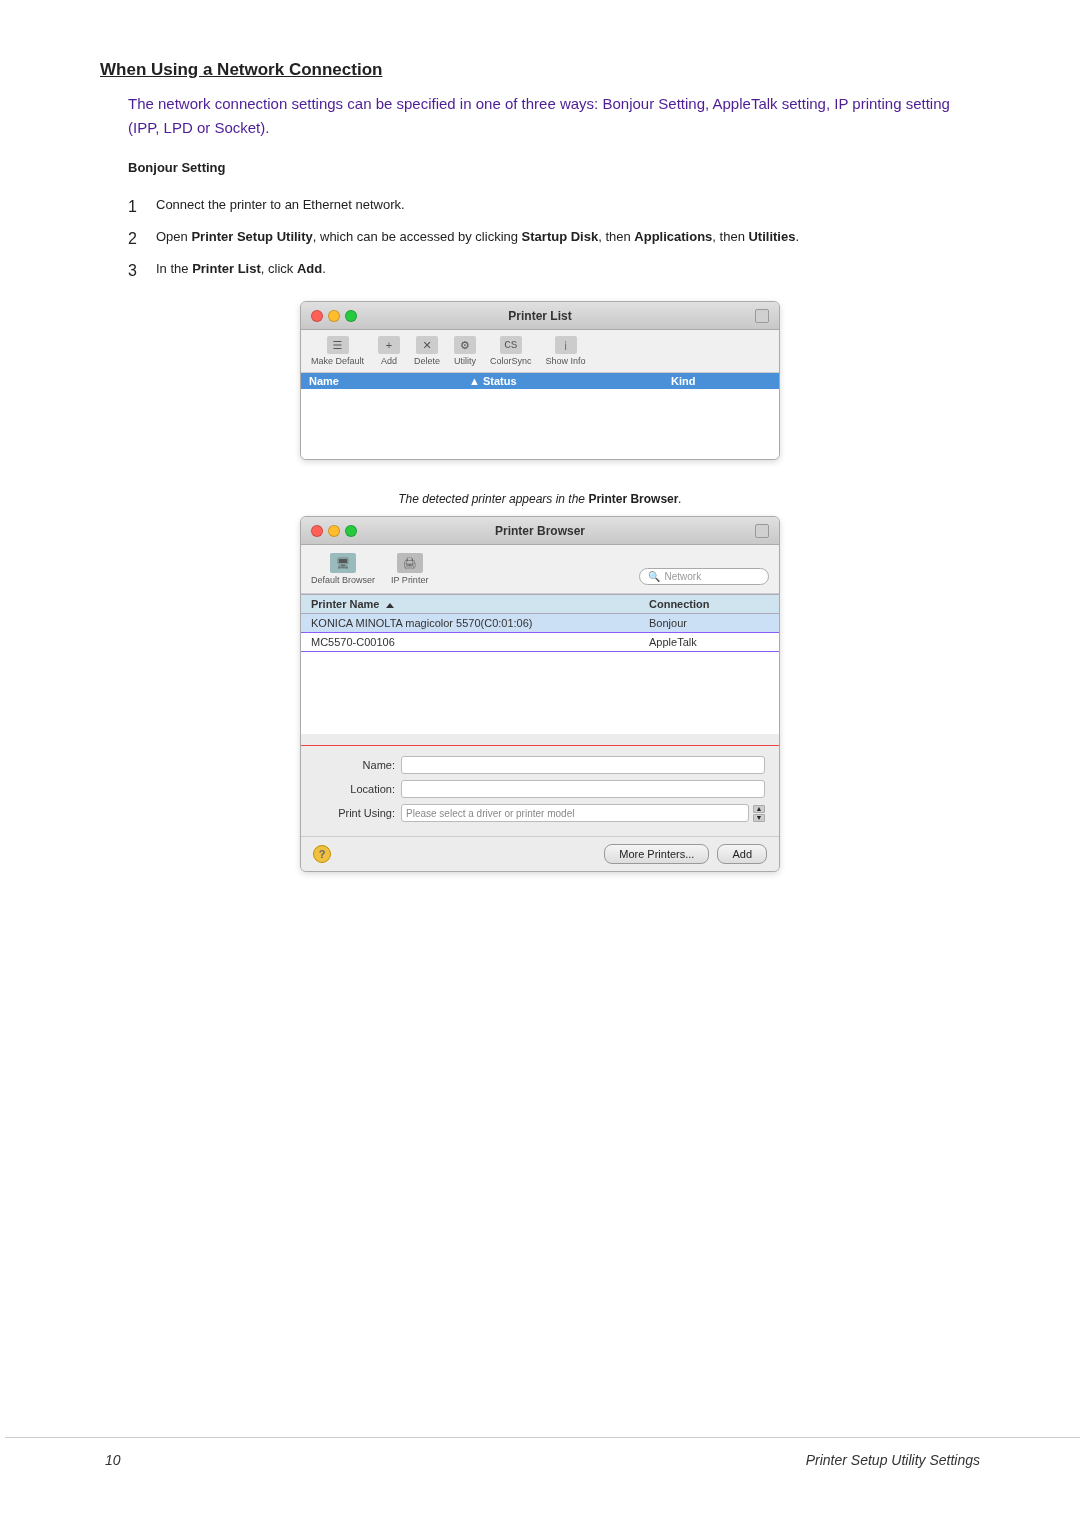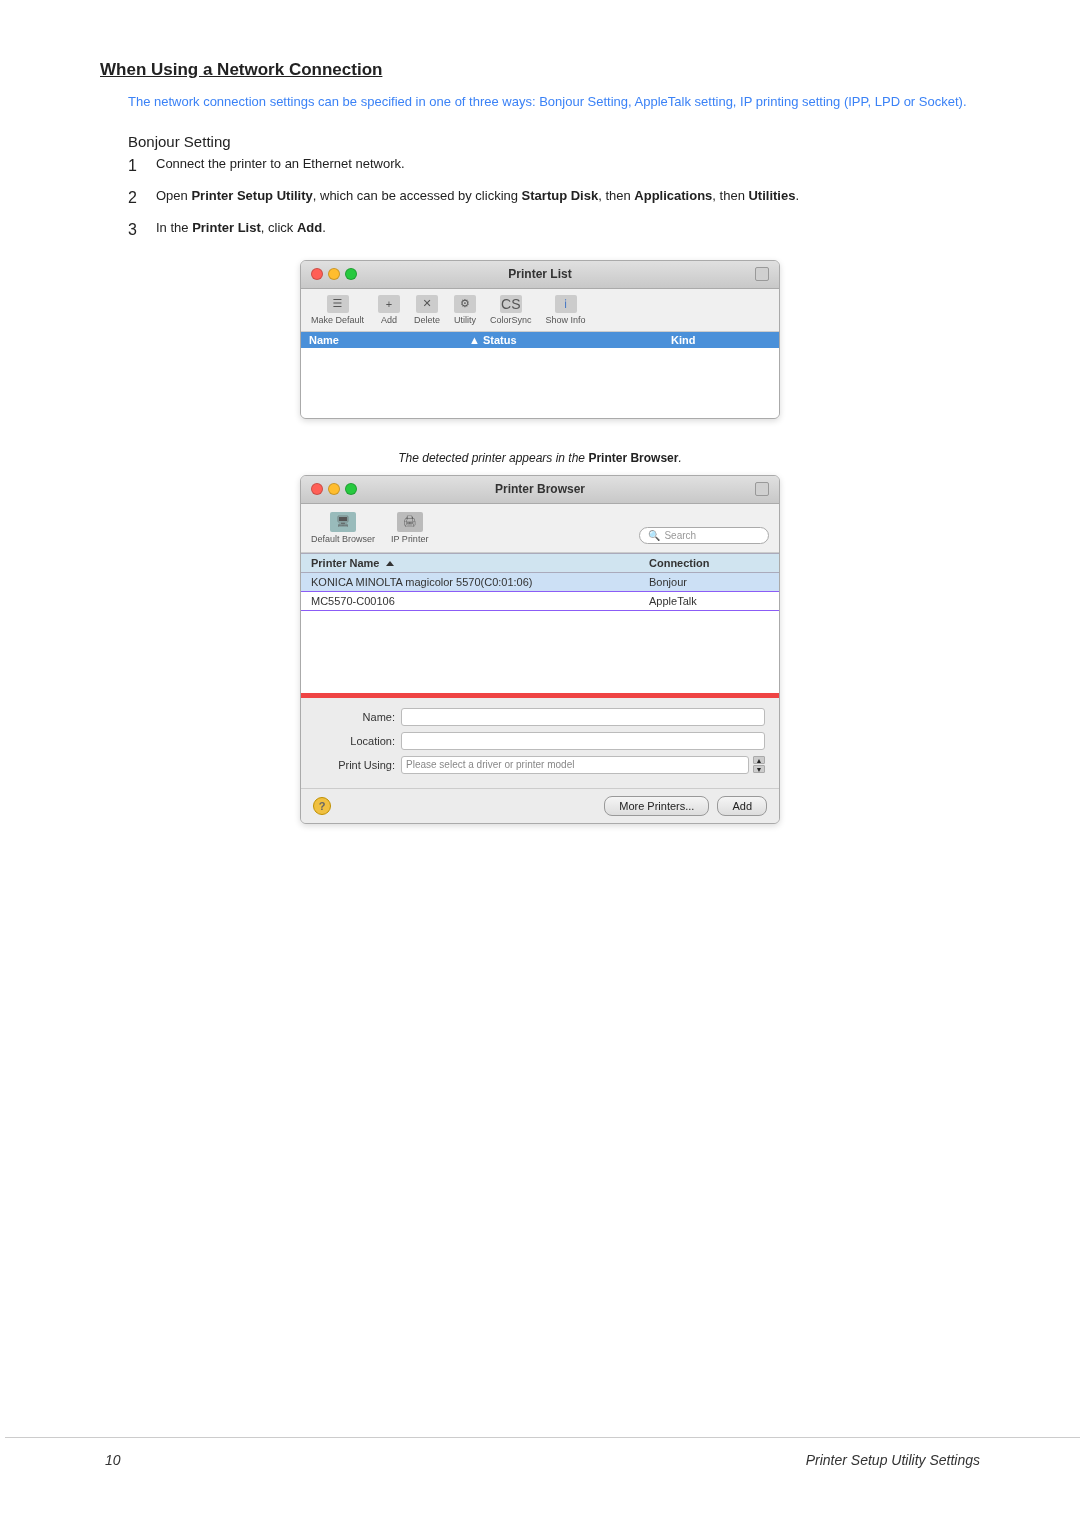--- a/index.html
+++ b/index.html
@@ -20,23 +20,23 @@
     
     .section-heading {
       font-size: 17px;
       font-weight: bold;
       margin-bottom: 12px;
       text-decoration: underline;
     }
 
     
     .subsection-heading {
-      font-size: 15px;
-      font-weight: normal;
-      margin-bottom: 4px;
+      font-size: 13px;
+      font-weight: bold;
+      margin-bottom: 20px;
     }
 
     
     .steps-list {
       list-style: none;
       padding: 0;
       margin-bottom: 18px;
     }
     .steps-list li {
       display: flex;
@@ -241,22 +241,23 @@
     .pb-row-name { flex: 1; color: #333; }
     .pb-row-connection { width: 120px; color: #333; }
     .pb-empty-rows {
       height: 70px;
       background: white;
     }
 
     
     .pb-form {
       background: #ececec;
-      border-top: 5px solid #ef4444;
+      border-top: 1px solid #ef4444;
       padding: 10px 14px 8px 14px;
+      margin-top: 11px;
     }
     .pb-form-row {
       display: flex;
       align-items: center;
       margin-bottom: 6px;
       font-size: 11px;
     }
     .pb-form-label {
       width: 80px;
       text-align: right;
@@ -389,21 +390,21 @@
       vertical-align: middle;
     }
   </style>
 </head>
 <body>
 
 <div class="page-container">
 
   <h1 class="section-heading">When Using a Network Connection</h1>
 
-  <p class="intro text indent" style="font-size:13px;color:#3b82f6;margin-bottom:20px;line-height:1.6;padding-left:28px;">The network connection settings can be specified in one of three ways: Bonjour Setting, AppleTalk setting, IP printing setting (IPP, LPD or Socket).</p>
+  <p class="intro text indent" style="font-size:15px;color:#4c1d95;margin-bottom:20px;line-height:1.6;padding-left:28px;">The network connection settings can be specified in one of three ways: Bonjour Setting, AppleTalk setting, IP printing setting (IPP, LPD or Socket).</p>
 
   <h2 class="subsection-heading indent" style="padding-left:28px;">Bonjour Setting</h2>
 
   <ol class="steps-list indent" style="padding-left:28px;">
     <li>
       <span class="step-num">1</span>
       <span class="step-text">Connect the printer to an Ethernet network.</span>
     </li>
     <li>
       <span class="step-num">2</span>
@@ -437,21 +438,21 @@
         </div>
         <div class="toolbar-btn">
           <div class="toolbar-icon">✕</div>
           <span>Delete</span>
         </div>
         <div class="toolbar-btn">
           <div class="toolbar-icon">⚙</div>
           <span>Utility</span>
         </div>
         <div class="toolbar-btn">
-          <div class="toolbar-icon" style="font-size:14px;">CS</div>
+          <div class="toolbar-icon" style="font-size:11px;font-family:Liberation Mono, monospace;">CS</div>
           <span>ColorSync</span>
         </div>
         <div class="toolbar-btn">
           <div class="toolbar-icon" style="font-size:12px;color:#4a7ac4;">ℹ</div>
           <span>Show Info</span>
         </div>
       </div>
       <div class="printer-list-columns">
         <span class="col-name">Name</span>
         <span class="col-status">▲ Status</span>
@@ -482,21 +483,21 @@
           <div class="pb-toolbar-icon" style="background:#9bb;font-size:11px;">🖥</div>
           <span style="font-size:9px;">Default Browser</span>
         </div>
         <div class="pb-toolbar-btn">
           <div class="pb-toolbar-icon" style="background:#bbb;font-size:11px;">🖨</div>
           <span style="font-size:9px;">IP Printer</span>
         </div>
         <div class="pb-search">
           <div class="pb-search-box">
             <span style="font-size:10px;color:#999;">🔍</span>
-            <span>Search</span>
+            <span>Network</span>
           </div>
         </div>
       </div>
 
       <div class="pb-columns">
         <span class="pb-col-name">
           Printer Name <span class="sort-triangle"></span>
         </span>
         <span class="pb-col-connection">Connection</span>
       </div>

